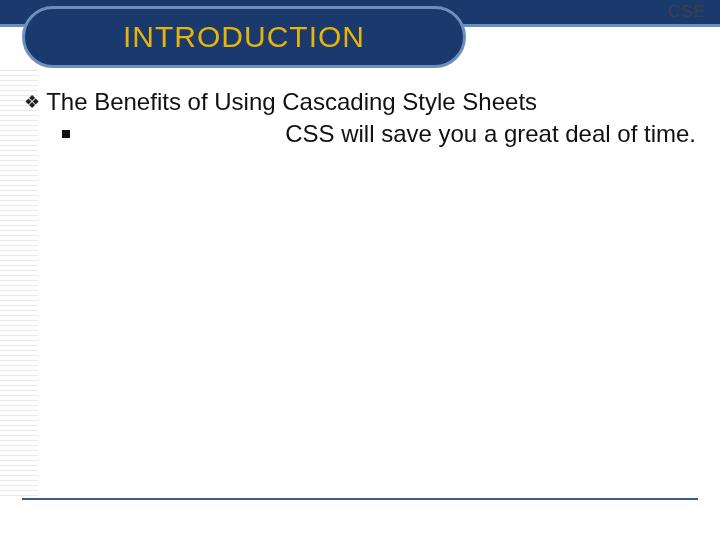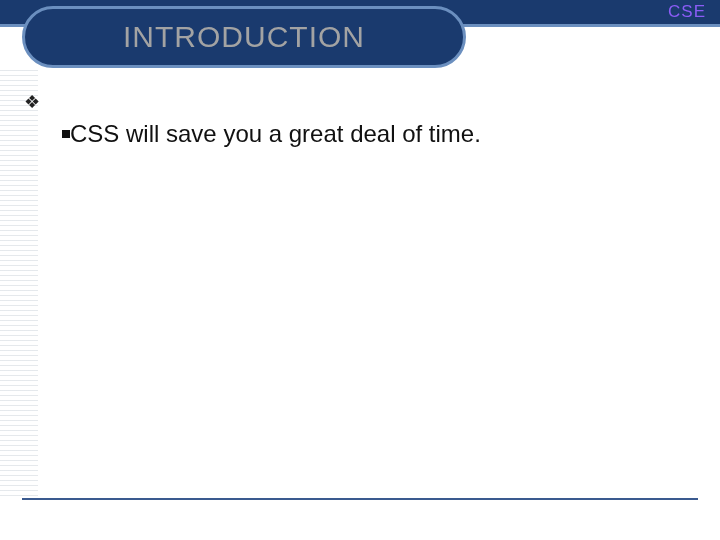--- a/index.html
+++ b/index.html
@@ -27,40 +27,40 @@
       height: 3px;
       background: #6b8fbf;
     }
     .corner-label {
       position: absolute;
       top: 0;
       right: 14px;
       height: 24px;
       display: flex;
       align-items: center;
-      color: #8b5cf6;
+      color: #404040;
       font-size: 17px;
       letter-spacing: 1px;
     }
     .title-pill {
       position: absolute;
       top: 6px;
       left: 22px;
       width: 444px;
       height: 62px;
       background: #1a3a6e;
       border-radius: 40px;
       border: 3px solid #6b8fbf;
       display: flex;
       align-items: center;
       justify-content: center;
       z-index: 2;
     }
     .title-text {
-      color: #a3a3a3;
+      color: #eab308;
       font-size: 30px;
       font-weight: 400;
       letter-spacing: 1px;
     }
     .content {
       position: absolute;
       top: 88px;
       left: 24px;
       right: 24px;
       color: #111;
@@ -101,20 +101,21 @@
     }
     .bullet-list {
       margin-left: 38px;
       position: relative;
       z-index: 1;
     }
     .bullet-item {
       display: flex;
       align-items: flex-start;
       margin-bottom: 2px;
+      justify-content: space-between;
     }
     .square-bullet {
       width: 8px;
       height: 8px;
       background: #111;
       margin-top: 10px;
       flex-shrink: 0;
     }
     .bullet-text {
       font-size: 24px;
@@ -138,20 +139,21 @@
 
 <div class="title-pill">
   <span class="title-text">INTRODUCTION</span>
 </div>
 
 <div class="stripes"></div>
 
 <div class="content">
   <div class="heading-row">
     <span class="diamond-bullet">❖</span>
+    <span class="heading-text">The Benefits of Using Cascading Style Sheets</span>
   </div>
   <div class="bullet-list">
     <div class="bullet-item">
       <span class="square-bullet"></span>
       <span class="bullet-text">CSS will save you a great deal of time.</span>
     </div>
   </div>
 </div>
 
 <div class="bottom-rule"></div>

